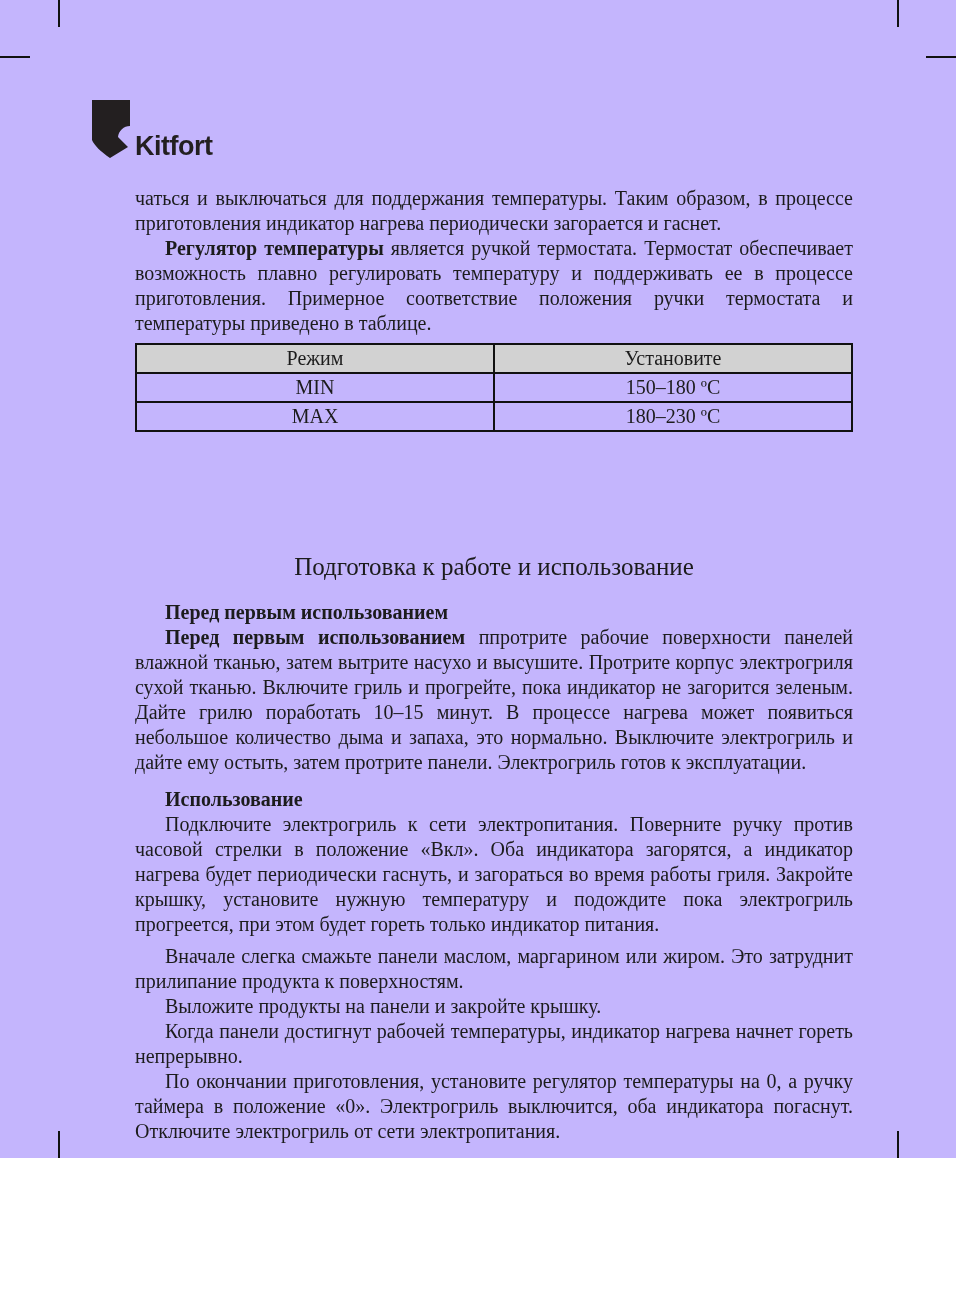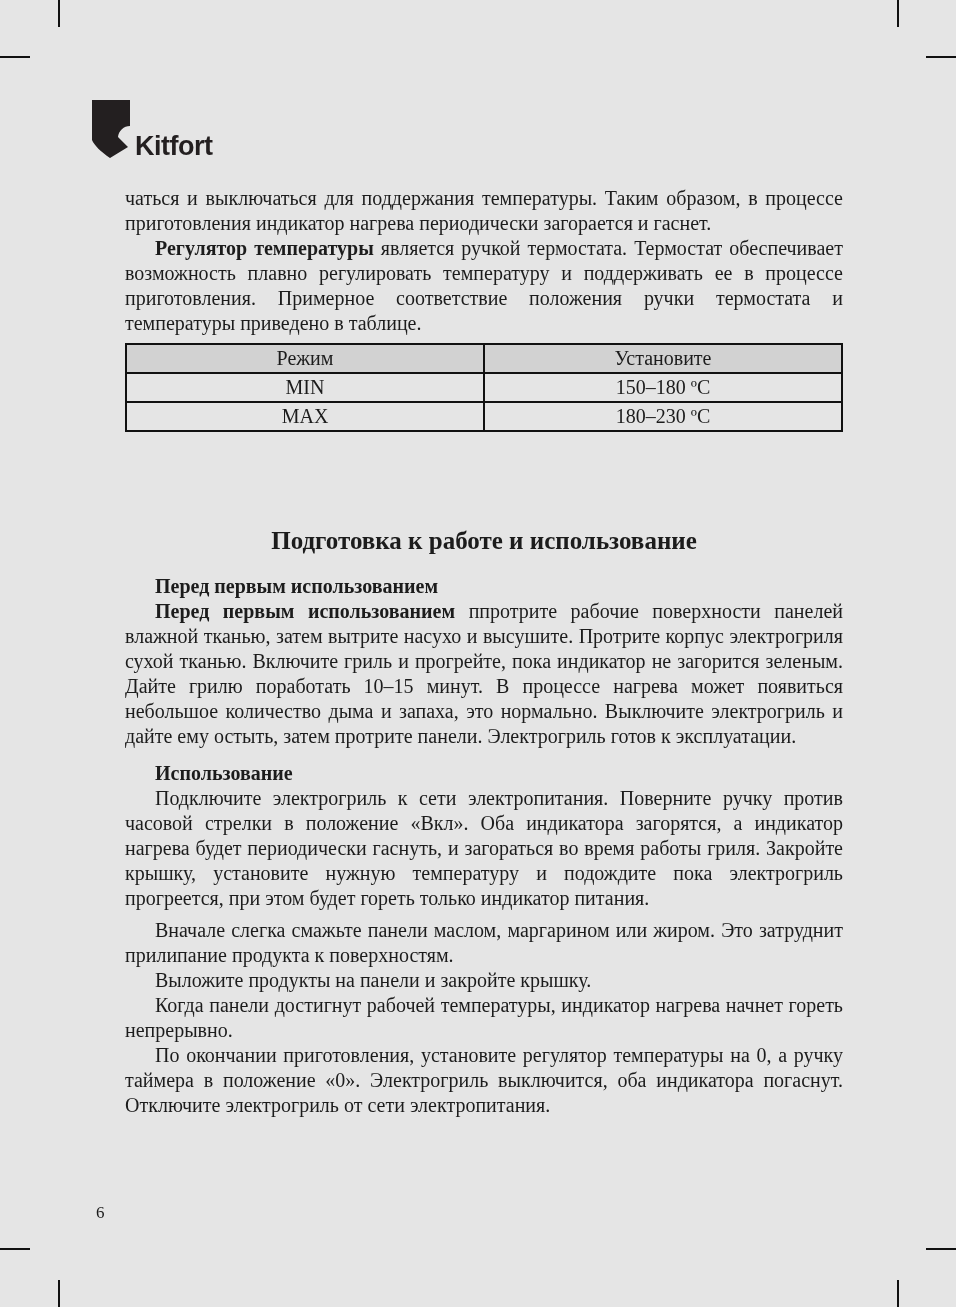--- a/index.html
+++ b/index.html
@@ -1,20 +1,20 @@
 <!DOCTYPE html>
 <html lang="ru"><head>
 <meta charset="utf-8">
 <style>
   html, body { margin: 0; padding: 0; background: #ffffff; }
   .page {
     position: relative;
     width: 956px;
-    height: 1307px;
-    background: #e5e5e5;
+    height: 1158px;
+    background: #c4b5fd;
     overflow: hidden;
     font-family: "Liberation Serif", serif;
     color: #1c1c1c;
   }
 
   
   .crop { position: absolute; background: #111111; }
   .crop.v { width: 2px; height: 27px; }
   .crop.h { width: 30px; height: 2px; }
   .crop.tl-v { left: 58px; top: 0; }
@@ -36,21 +36,21 @@
     letter-spacing: -0.5px;
     color: #231f20;
     margin-left: 5px;
     margin-bottom: -2px;
     line-height: 1;
   }
 
   
   .content {
     position: absolute;
-    left: 125px;
+    left: 135px;
     top: 186px;
     width: 718px;
     font-size: 20px;
     line-height: 25px;
     text-align: justify;
   }
   .content p { margin: 0; }
   .content p.ind { text-indent: 30px; }
 
   
@@ -65,24 +65,24 @@
     text-align: center;
     font-weight: normal;
     font-size: 20px;
     height: 27px;
     padding: 0;
     line-height: 27px;
   }
   table.temp th { background: #d2d2d2; text-align: center; }
 
   h1.section-title {
-    margin: 94px 0 0 0;
+    margin: 120px 0 0 0;
     font-size: 25px;
     line-height: 30px;
-    font-weight: bold;
+    font-weight: normal;
     text-align: center;
   }
   h2.sub {
     margin: 18px 0 0 0;
     padding-left: 30px;
     font-size: 20px;
     line-height: 25px;
     font-weight: bold;
     text-align: left;
   }

